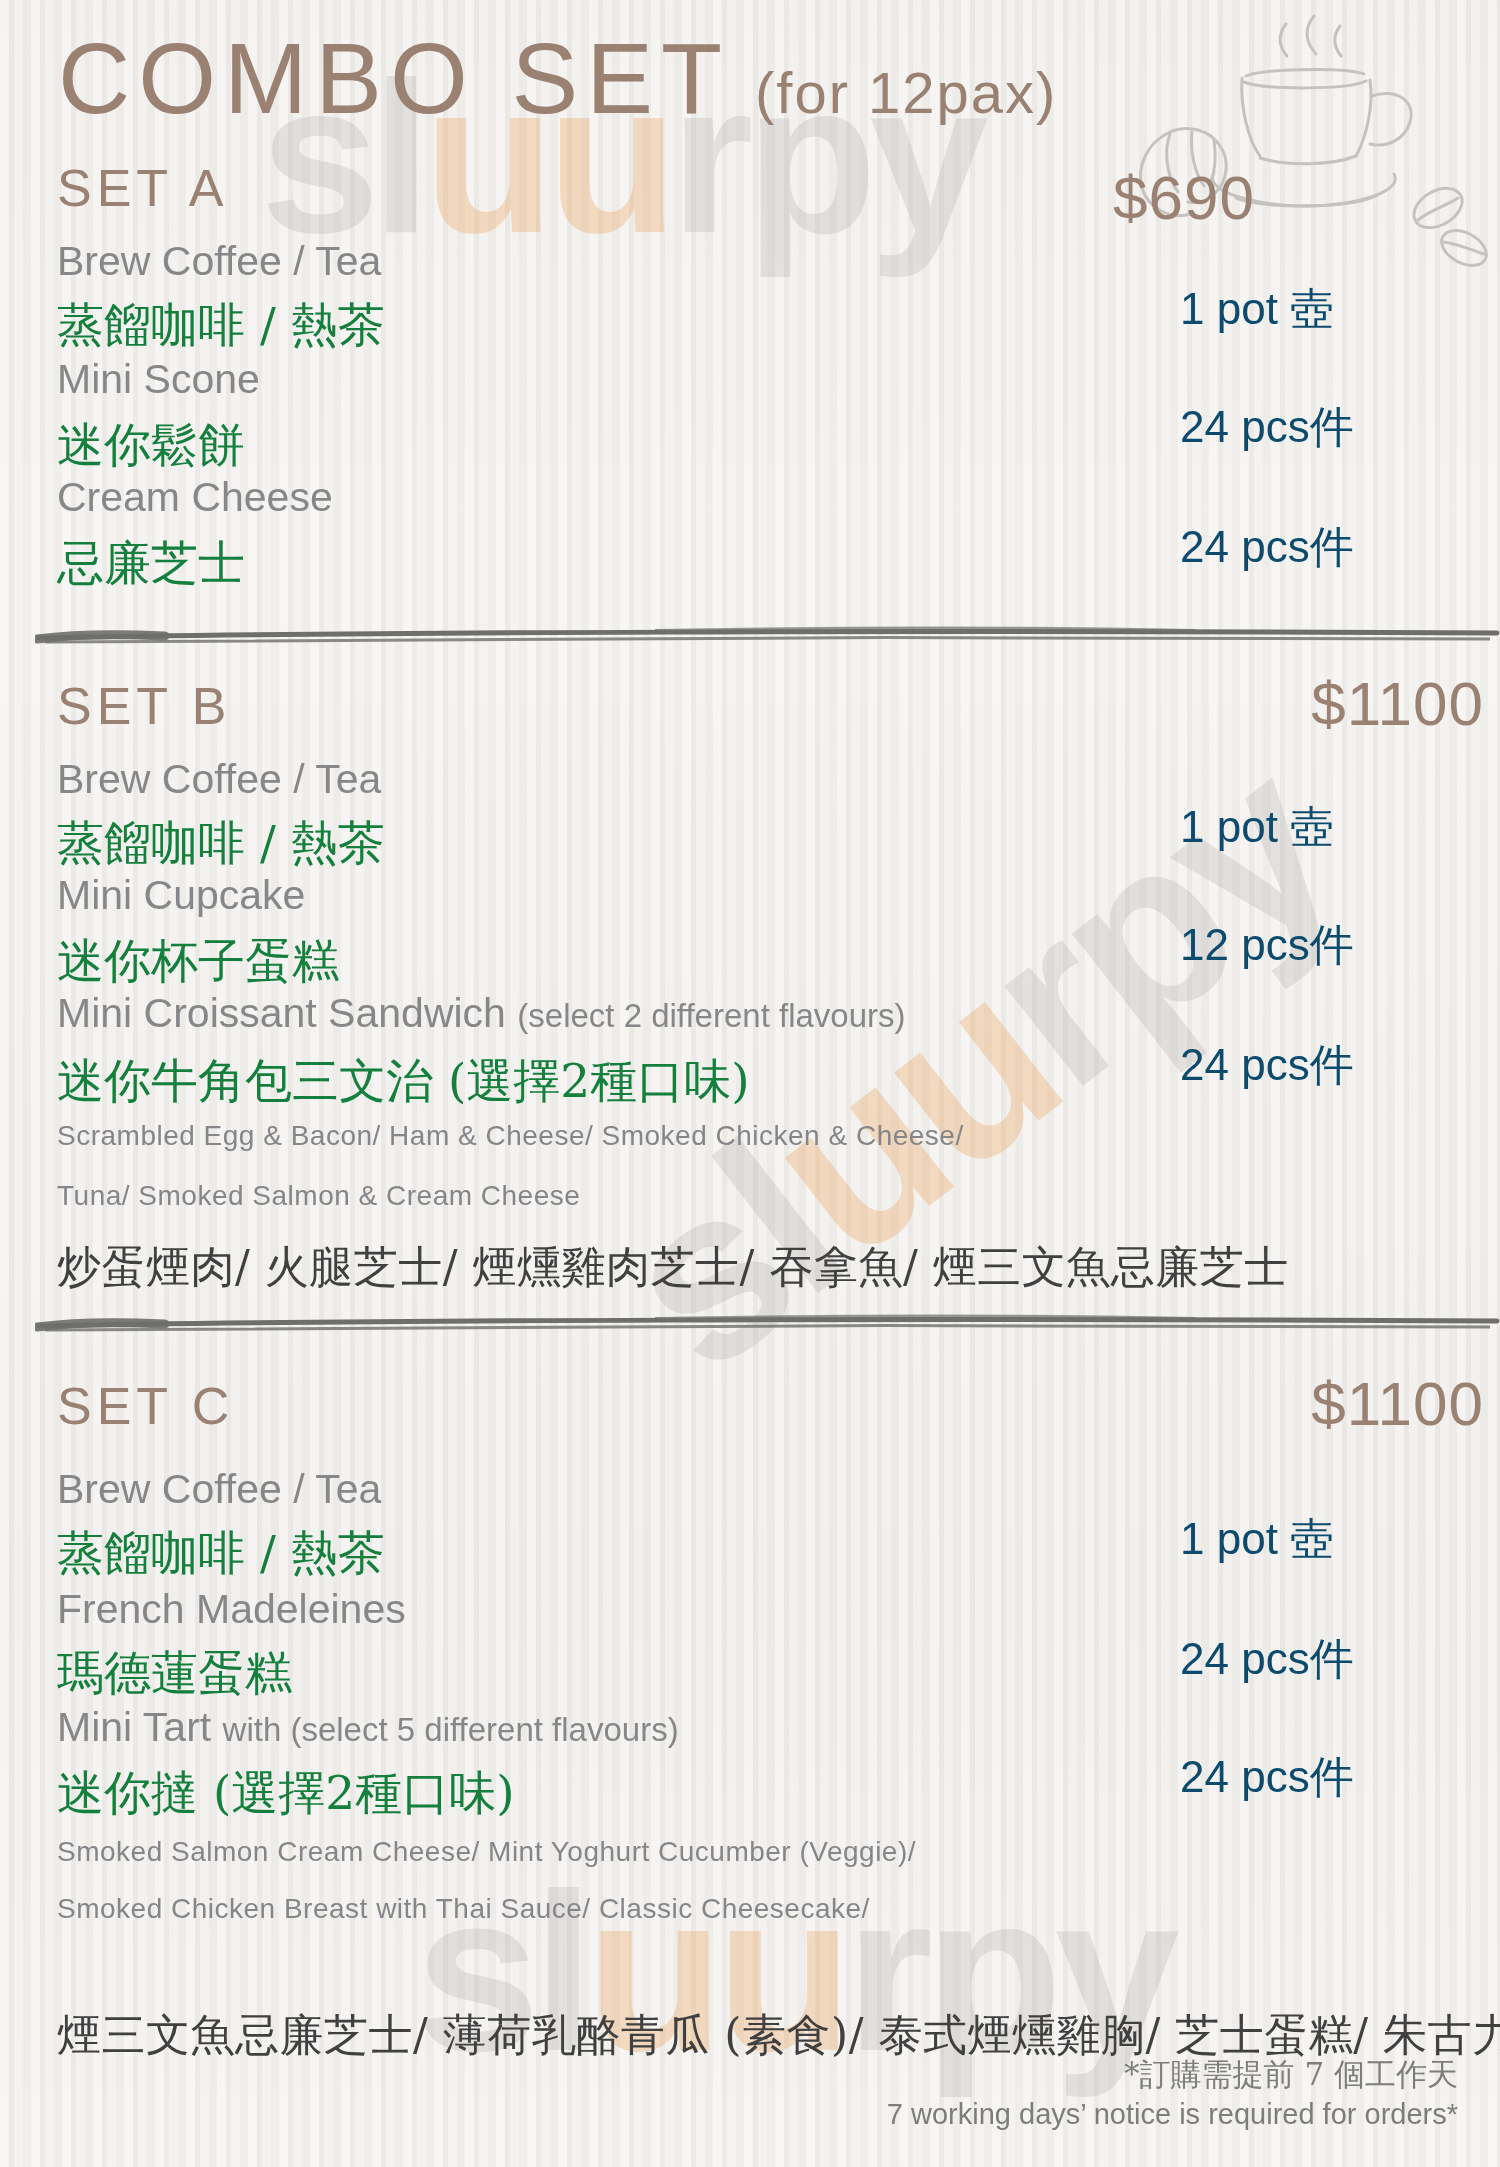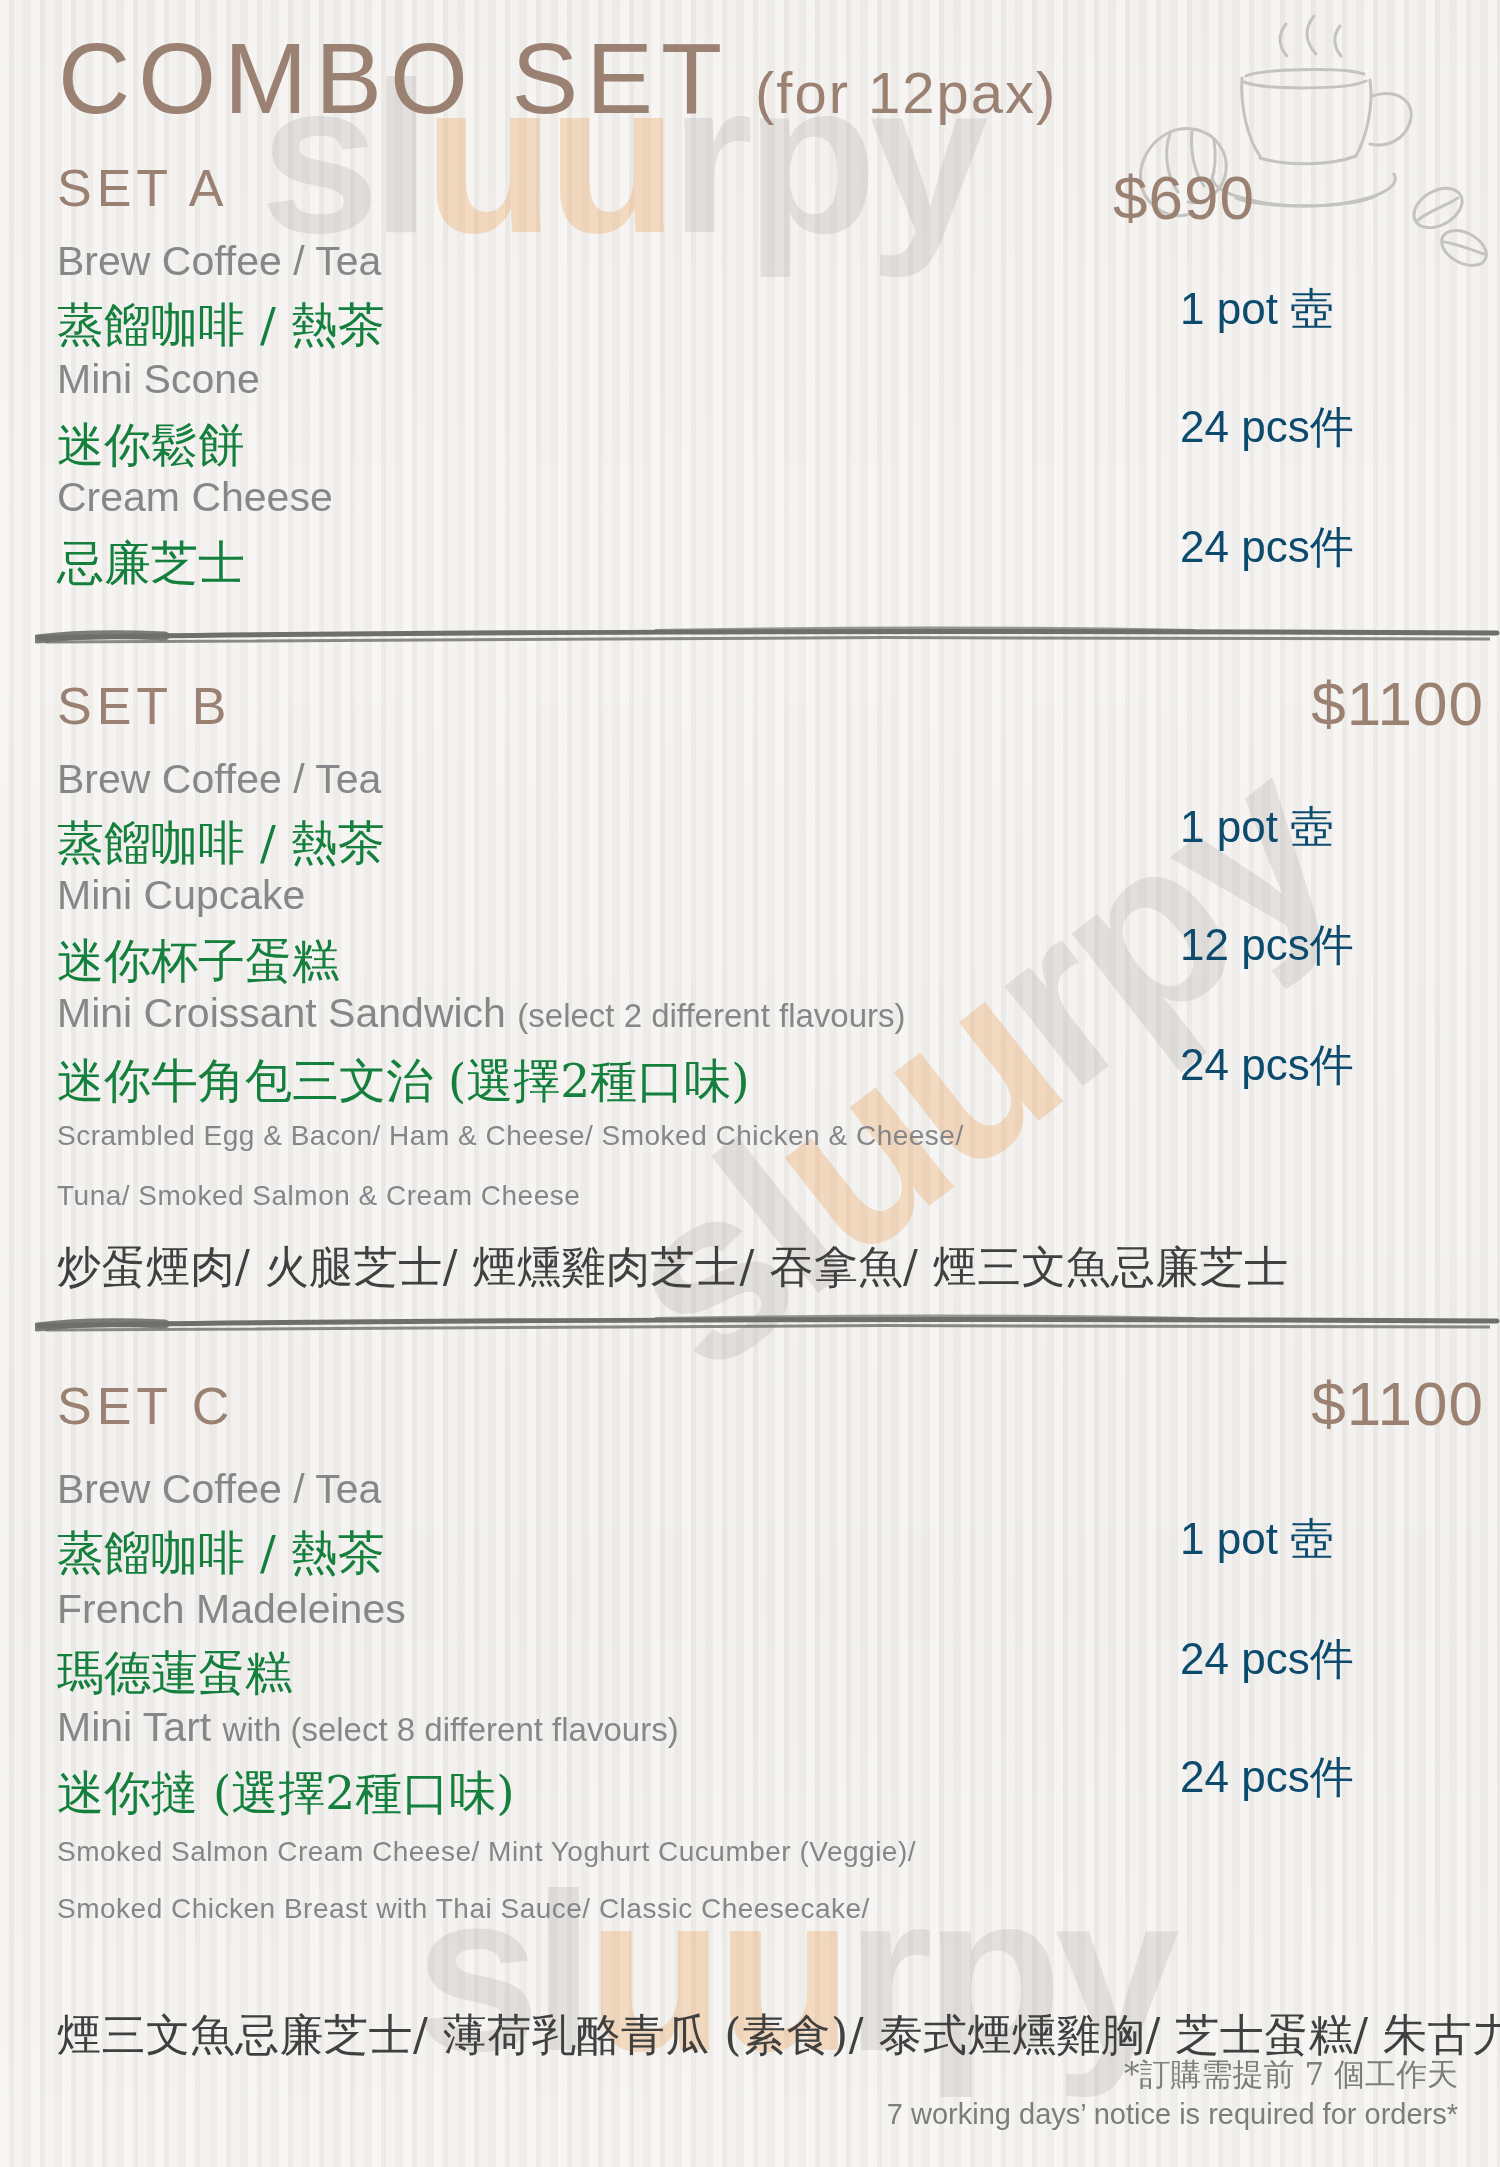--- a/index.html
+++ b/index.html
@@ -137,21 +137,21 @@
   <div class="price" style="top:1368px;right:16px">$1100</div>
 
   <div class="en" style="top:1466px">Brew Coffee / Tea</div>
   <div class="zh" style="top:1516px">蒸餾咖啡 / 熱茶</div>
   <div class="qty" style="top:1510px"><span>1 pot </span><span class="cjk">壺</span></div>
 
   <div class="en" style="top:1586px">French Madeleines</div>
   <div class="zh" style="top:1636px">瑪德蓮蛋糕</div>
   <div class="qty" style="top:1630px"><span>24 pcs</span><span class="cjk">件</span></div>
 
-  <div class="en" style="top:1704px"><span>Mini Tart </span><span class="note">with (select 8 different flavours)</span></div>
+  <div class="en" style="top:1704px"><span>Mini Tart </span><span class="note">with (select 5 different flavours)</span></div>
   <div class="zh" style="top:1756px">迷你撻 (選擇2種口味)</div>
   <div class="qty" style="top:1748px"><span>24 pcs</span><span class="cjk">件</span></div>
 
   <div class="flavour" style="top:1836px">Smoked Salmon Cream Cheese/ Mint Yoghurt Cucumber (Veggie)/</div>
   <div class="flavour" style="top:1893px">Smoked Chicken Breast with Thai Sauce/ Classic Cheesecake/</div>
   <div class="flavour cjk" style="top:2006px">煙三文魚忌廉芝士/ 薄荷乳酪青瓜 (素食)/ 泰式煙燻雞胸/ 芝士蛋糕/ 朱古力慕斯</div>
 
   <div class="footer-line cjk" style="top:2054px">*訂購需提前 7 個工作天</div>
   <div class="footer-line" style="top:2098px">7 working days’ notice is required for orders*</div>
 </div>

